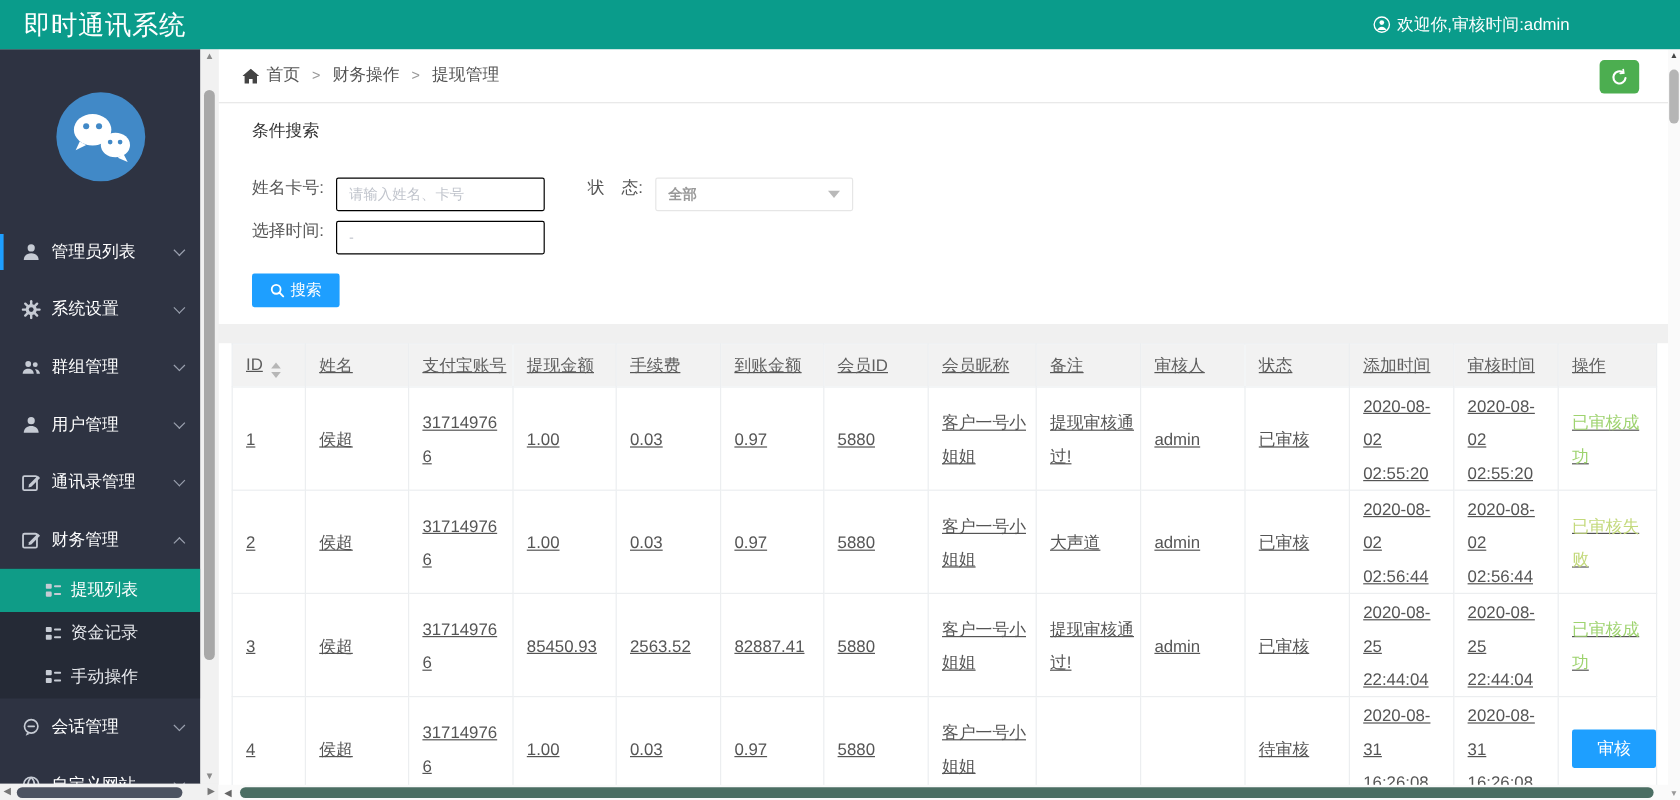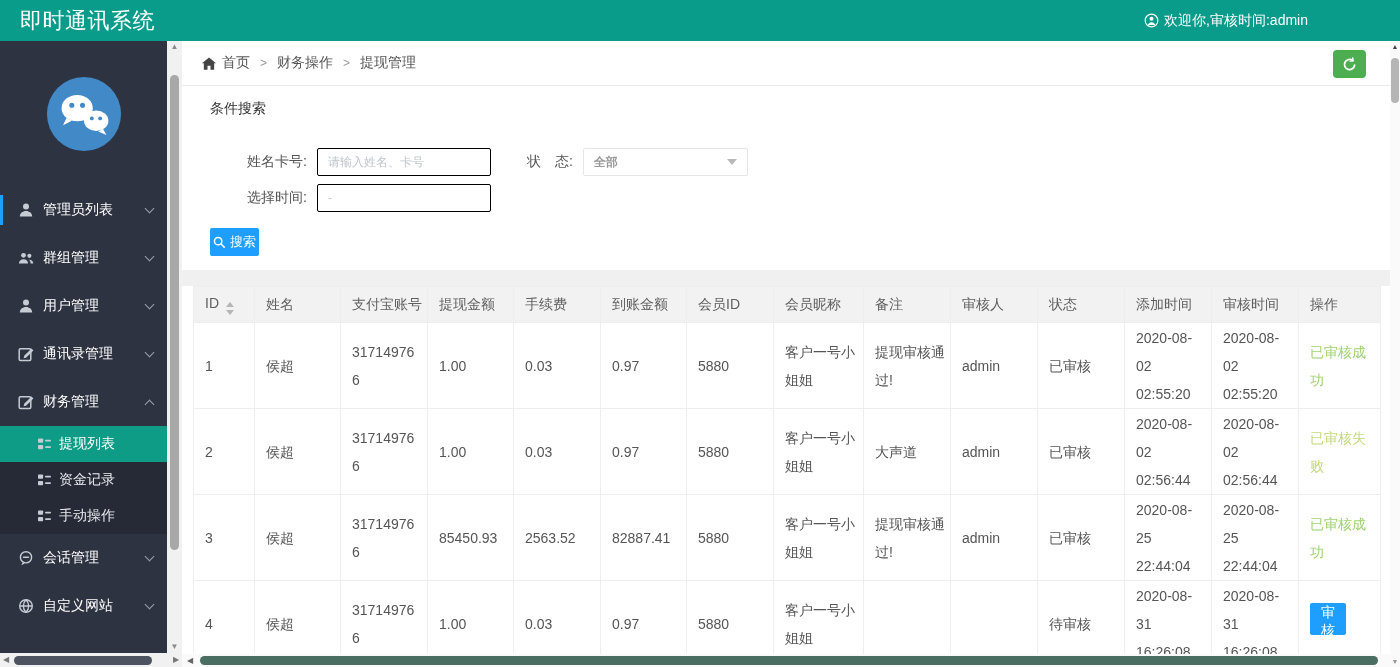--- a/index.html
+++ b/index.html
@@ -46,44 +46,44 @@
   .main{position:absolute;left:182px;top:41px;right:10px;bottom:0;background:#f0f0f0;overflow:hidden;}
   .crumb-bar{height:45px;background:#fff;border-bottom:1px solid #e9e9e9;position:relative;display:flex;align-items:center;padding-left:20px;font-size:14px;color:#555;}
   .crumb-bar .home-ic{width:14px;height:13px;margin-right:6px;color:#444;display:inline-flex;}
   .crumb-sep{margin:0 10px;color:#999;font-size:12px;}
   .crumb{cursor:pointer;}
   .refresh-btn{position:absolute;right:24px;top:9px;width:33px;height:28px;background:var(--refresh-green,#4cae50);border:none;border-radius:4px;display:flex;align-items:center;justify-content:center;cursor:pointer;}
   .refresh-btn svg{width:15px;height:15px;}
 
   .search-card{background:#fff;padding:14px 18px 14px 28px;}
   .sc-title{font-size:14px;color:#333;margin-bottom:30px;}
-  .form-row{display:flex;align-items:center;margin-bottom:8px;margin-left:37px;}
+  .form-row{display:flex;align-items:flex-start;margin-bottom:8px;}
   .f-label{font-size:14px;color:#565656;}
   .inp{width:174px;height:28px;border:1px solid #000000;border-radius:2px;padding:0 10px;font-size:12px;color:#666;margin-left:10px;outline:none;}
   .inp::placeholder{color:#c0c4cc;}
   .status-label{margin-left:36px;}
   .select-box{width:165px;height:28px;border:1px solid #e6e6e6;border-radius:2px;margin-left:10px;display:flex;align-items:center;justify-content:space-between;padding:0 10px;font-size:12px;color:#999;background:#fff;cursor:pointer;font-weight:bold;}
   .caret{width:0;height:0;border-left:5px solid transparent;border-right:5px solid transparent;border-top:6px solid #b9b9b9;}
-  .search-btn{margin-top:8px;height:28px;background:var(--accent-blue,#1E9FFF);color:#fff;border:none;border-radius:2px;padding:0 3px;font-size:13px;display:inline-flex;align-items:center;gap:5px;cursor:pointer;}
+  .search-btn{margin-top:8px;height:28px;background:var(--accent-blue,#1E9FFF);color:#fff;border:none;border-radius:2px;padding:0 15px;font-size:13px;display:inline-flex;align-items:center;gap:5px;cursor:pointer;}
   .search-btn svg{width:12px;height:12px;}
 
   .gap{height:16px;background:#f0f0f0;}
   .table-card{background:#fff;padding:0 11px;min-height:414px;}
-  table{border-collapse:collapse;table-layout:fixed;width:1185px;font-size:14px;color:#555;}
+  table{border-collapse:collapse;table-layout:fixed;width:1185px;font-size:14px;color:#555;text-decoration:underline;}
   th,td{border:1px solid #eceef0;padding:0 5px 0 11px;text-align:left;overflow:hidden;}
   th{background:#f2f2f2;height:36px;font-weight:normal;color:#5f5f5f;cursor:default;}
   td{height:86px;line-height:28px;}
   td.brk{word-break:break-all;}
   .sort{display:inline-flex;flex-direction:column;gap:3px;margin-left:7px;vertical-align:1px;cursor:pointer;}
   .sort i{display:block;width:0;height:0;border-left:4px solid transparent;border-right:4px solid transparent;}
   .sort .up{border-bottom:5px solid #b6b6b6;}
   .sort .dn{border-top:5px solid #b6b6b6;}
   .act-success{color:var(--success-text,#9ed36f);}
   .act-fail{color:var(--fail-text,#c3d97b);}
-  .act-btn{background:var(--accent-blue,#1E9FFF);color:#fff;border:none;border-radius:2px;width:36px;height:32px;font-size:14px;cursor:pointer;}
+  .act-btn{background:var(--accent-blue,#1E9FFF);color:#fff;border:none;border-radius:2px;width:70px;height:32px;font-size:14px;cursor:pointer;}
 
   .pagination{display:flex;align-items:center;margin-top:8px;font-size:13px;color:#333;}
   .pg-arrow{padding:0 9px;color:#666;font-size:14px;cursor:pointer;}
   .pg-num{width:29px;height:26px;background:var(--pagination-green,#149b6e);color:#fff;display:flex;align-items:center;justify-content:center;border-radius:2px;cursor:pointer;font-size:13px;}
   .pg-label{margin:0 6px 0 12px;}
   .pg-input{width:40px;height:26px;border:1px solid #e2e2e2;border-radius:2px;text-align:center;font-size:13px;color:#333;outline:none;}
   .pg-unit{margin:0 10px 0 8px;}
   .pg-confirm{height:26px;padding:0 10px;background:#fff;border:1px solid #e2e2e2;border-radius:2px;font-size:13px;color:#333;cursor:pointer;}
   .pg-total{margin:0 12px;}
   .pg-select{height:24px;border:1px solid #e2e2e2;border-radius:2px;padding:0 7px;font-size:12px;color:#666;display:flex;align-items:center;gap:7px;cursor:pointer;background:#fff;}
@@ -120,20 +120,36 @@
   </div>
   <nav id="side-menu">
       <div class="menu-item ind">
         <span class="mi-icon">
           <svg viewBox="0 0 16 16" fill="currentColor">
             <circle cx="8" cy="4.6" r="3"></circle>
             <path d="M1.8 14.6c0-3.4 2.8-5.6 6.2-5.6s6.2 2.2 6.2 5.6z"></path>
           </svg>
         </span>
         <span class="mi-label">管理员列表</span>
+        <span class="chev "></span>
+      </div>
+      <div class="menu-item">
+        <span class="mi-icon">
+          <svg viewBox="0 0 16 16">
+            <g fill="currentColor">
+              <rect x="7" y="0" width="2" height="16" rx="1"></rect>
+              <rect x="7" y="0" width="2" height="16" rx="1" transform="rotate(45 8 8)"></rect>
+              <rect x="7" y="0" width="2" height="16" rx="1" transform="rotate(90 8 8)"></rect>
+              <rect x="7" y="0" width="2" height="16" rx="1" transform="rotate(135 8 8)"></rect>
+              <circle cx="8" cy="8" r="4.6"></circle>
+            </g>
+            <circle cx="8" cy="8" r="2" fill="#2e3342"></circle>
+          </svg>
+        </span>
+        <span class="mi-label">系统设置</span>
         <span class="chev "></span>
       </div>
       <div class="menu-item">
         <span class="mi-icon">
           <svg viewBox="0 0 18 14" fill="currentColor">
             <circle cx="6.2" cy="4" r="2.7"></circle>
             <path d="M1 13.2c0-3 2.3-4.8 5.2-4.8s5.2 1.8 5.2 4.8z"></path>
             <circle cx="12.8" cy="4.6" r="2.3"></circle>
             <path d="M13.4 8.9c2.2.4 3.8 2 3.8 4.3h-3.1c0-1.7-.6-3.2-1.7-4.1z"></path>
           </svg>

